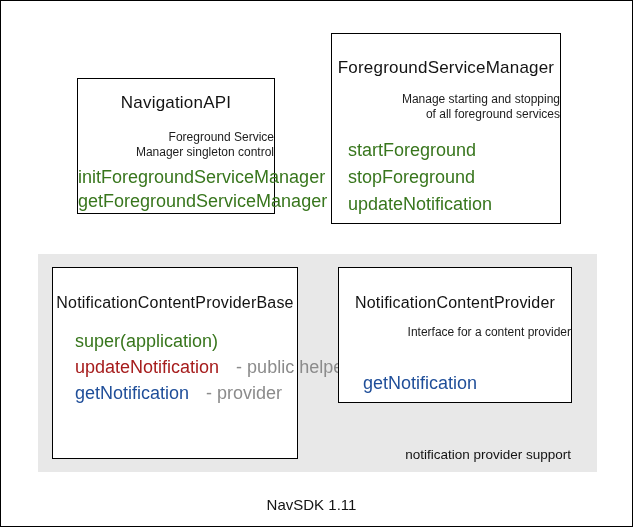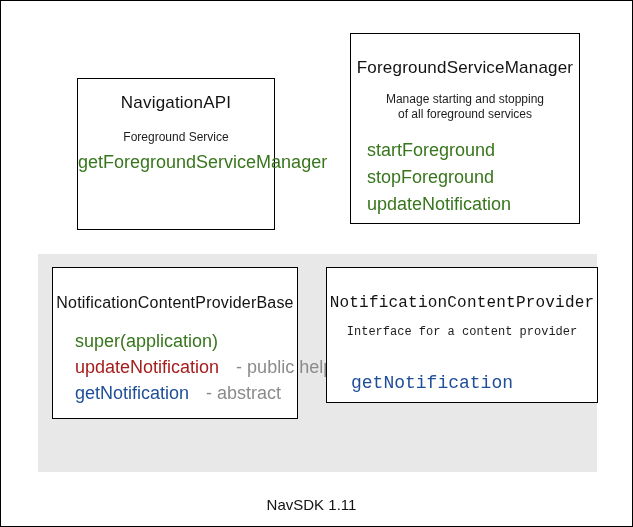--- a/index.html
+++ b/index.html
@@ -25,47 +25,47 @@
 
   .box-title {
     text-align: center;
     font-size: 17px;
     color: #131313;
     letter-spacing: 0.2px;
     white-space: nowrap;
   }
 
   .box-desc {
-    text-align: center;
+    text-align: right;
     font-size: 12px;
     line-height: 15px;
     color: #1c1c1c;
   }
 
   .method {
     font-size: 18px;
     line-height: 14px;
     white-space: nowrap;
   }
   .method-green { color: var(--method-green, #38761d); }
   .method-red   { color: var(--method-red, #a61c1c); }
   .method-blue  { color: var(--method-blue, #1f4e99); }
   .method-note  { color: var(--annotation-gray, #8b8b8b); padding-left: 12px; }
 
   .centered-methods .method { text-align: center; }
 
   
-  .box-navigation-api { left: 76px; top: 77px; width: 198px; height: 152px; }
+  .box-navigation-api { left: 76px; top: 77px; width: 198px; height: 136px; }
   .box-navigation-api .box-title { margin-top: 14px; }
   .box-navigation-api .box-desc { margin-top: 17px; }
   .box-navigation-api .method:nth-of-type(1) { margin-top: 21px; }
   .box-navigation-api .method { margin-top: 10px; }
 
   
-  .box-fsm { left: 349px; top: 32px; width: 230px; height: 191px; }
+  .box-fsm { left: 330px; top: 32px; width: 230px; height: 191px; }
   .box-fsm .box-title { margin-top: 24px; }
   .box-fsm .box-desc { margin-top: 14px; }
   .box-fsm .methods { margin: 21px 0 0 16px; }
   .box-fsm .method { margin-top: 13px; }
   .box-fsm .method:first-child { margin-top: 0; }
 
   
   .support-region {
     position: absolute;
     left: 37px; top: 253px; width: 559px; height: 218px;
@@ -74,29 +74,29 @@
   .support-region-label {
     position: absolute;
     top: 446px;
     right: 61px;
     font-size: 13.5px;
     color: #131313;
     white-space: nowrap;
   }
 
   
-  .box-ncpb { left: 51px; top: 266px; width: 246px; height: 152px; }
+  .box-ncpb { left: 51px; top: 266px; width: 246px; height: 192px; }
   .box-ncpb .box-title { margin-top: 26px; font-size: 16px; }
   .box-ncpb .box-desc { margin-top: 13px; }
   .box-ncpb .methods { margin: 22px 16px 0 22px; }
   .box-ncpb .method { margin-top: 12px; }
   .box-ncpb .method:first-child { margin-top: 0; }
 
   
-  .box-ncp { left: 325px; top: 266px; width: 272px; height: 136px; font-family: Liberation Mono, monospace; }
+  .box-ncp { left: 337px; top: 266px; width: 234px; height: 136px; }
   .box-ncp .box-title { margin-top: 26px; font-size: 16px; }
   .box-ncp .box-desc { margin-top: 13px; }
   .box-ncp .methods { margin: 36px 0 0 24px; }
 
   .footer-label {
     position: absolute;
     left: 0; right: 10px;
     top: 495px;
     text-align: center;
     font-size: 15px;
@@ -107,21 +107,23 @@
 <body>
 
 <div class="canvas">
 
   <div class="support-region"></div>
 
   <div class="class-box box-navigation-api centered-methods">
     <div class="box-title">NavigationAPI</div>
     <div class="box-desc">
       <div>Foreground Service</div>
+      <div>Manager singleton control</div>
     </div>
+    <div class="method method-green">initForegroundServiceManager</div>
     <div class="method method-green">getForegroundServiceManager</div>
   </div>
 
   <div class="class-box box-fsm">
     <div class="box-title">ForegroundServiceManager</div>
     <div class="box-desc">
       <div>Manage starting and stopping</div>
       <div>of all foreground services</div>
     </div>
     <div class="methods">
@@ -129,30 +131,31 @@
       <div class="method method-green">stopForeground</div>
       <div class="method method-green">updateNotification</div>
     </div>
   </div>
 
   <div class="class-box box-ncpb">
     <div class="box-title">NotificationContentProviderBase</div>
     <div class="methods">
       <div class="method"><span class="method-green">super(application)</span><span class="method-note"></span></div>
       <div class="method"><span class="method-red">updateNotification</span><span class="method-note"> - public helper</span></div>
-      <div class="method"><span class="method-blue">getNotification</span><span class="method-note"> - abstract</span></div>
+      <div class="method"><span class="method-blue">getNotification</span><span class="method-note"> - provider</span></div>
     </div>
   </div>
 
   <div class="class-box box-ncp">
     <div class="box-title">NotificationContentProvider</div>
     <div class="box-desc">
       <div>Interface for a content provider</div>
     </div>
     <div class="methods">
       <div class="method"><span class="method-blue">getNotification</span></div>
     </div>
   </div>
 
+  <div class="support-region-label">notification provider support</div>
 
   <div class="footer-label">NavSDK 1.11</div>
 
 </div>
 
 </body></html>

